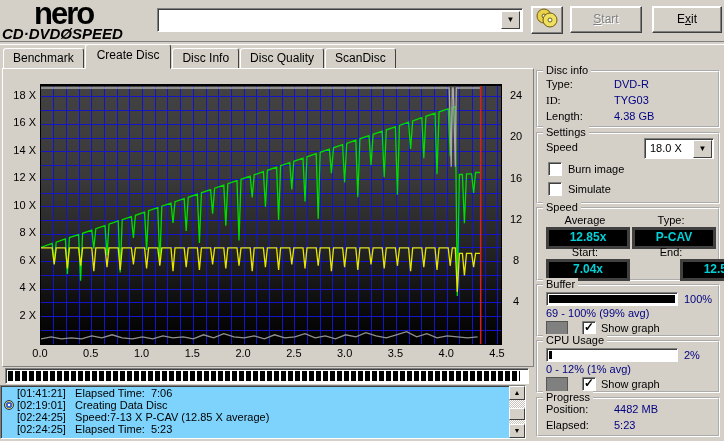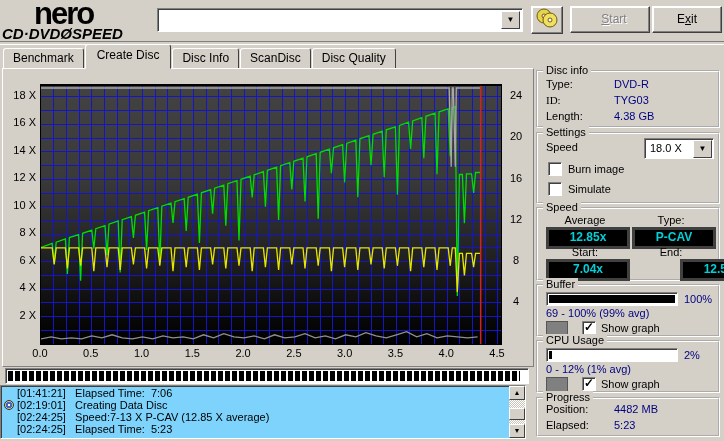--- a/index.html
+++ b/index.html
@@ -13,21 +13,21 @@
   .combo{left:157px;top:8px;width:364px;height:22px;background:#fff;
          border:1px solid;border-color:#808080 #fff #fff #808080;
          box-shadow:inset 1px 1px 0 #404040;}
   .combo-text{position:absolute;left:6px;top:4px;white-space:pre;}
   .combo-arrow{position:absolute;right:2px;top:2px;width:17px;height:16px;background:#d4d0c8;
         border:1px solid;border-color:#fff #404040 #404040 #fff;text-align:center;font-size:8px;line-height:15px;}
   .toolbtn{left:531px;top:6px;width:30px;height:26px;}
   .btn{background:#d4d0c8;border:1px solid;border-color:#fff #404040 #404040 #fff;
        box-shadow:inset -1px -1px 0 #808080, inset 1px 1px 0 #fff;
        text-align:center;font-size:12px;}
-  .btn-start{left:570px;top:6px;width:70px;height:25px;line-height:24px;color:#808080;text-shadow:1px 1px 0 #fff;padding-left:8px;}
+  .btn-start{left:570px;top:6px;width:70px;height:25px;line-height:24px;color:#808080;text-shadow:1px 1px 0 #fff;}
   .btn-exit{left:652px;top:6px;width:68px;height:25px;line-height:24px;}
   .hdr-divider{left:0;top:41px;width:724px;height:2px;border-top:1px solid #808080;border-bottom:1px solid #fff;}
 
   
   .tabs{left:3px;top:47px;height:22px;display:flex;align-items:flex-end;}
   .tab{height:19px;line-height:18px;padding:0 9px;background:#d4d0c8;margin-right:1px;
        border:1px solid;border-color:#fff #404040 #d4d0c8 #fff;
        border-top-left-radius:3px;border-top-right-radius:3px;font-size:12px;}
   .tab.active{height:23px;line-height:21px;font-size:12px;padding:0 11px;position:relative;z-index:3;
        border-color:#fff #404040 #d4d0c8 #fff;}
@@ -111,22 +111,22 @@
 </div>
 
 <div class="abs btn btn-start"><u>S</u>tart</div>
 <div class="abs btn btn-exit">E<u>x</u>it</div>
 <div class="abs hdr-divider"></div>
 
 <div class="abs tabs">
   <div class="tab">Benchmark</div>
   <div class="tab active">Create Disc</div>
   <div class="tab">Disc Info</div>
+  <div class="tab">Disc Quality</div>
   <div class="tab">ScanDisc</div>
-  <div class="tab">Disc Quality</div>
 </div>
 <div class="abs tab-panel"></div>
 
 <div class="abs plot">
   <svg id="plot-svg" width="460" height="258" viewBox="0 0 460 258" style="position:absolute;left:0;top:0;">
       <line x1="12.69315673289183" y1="0" x2="12.69315673289183" y2="258" stroke="#1414c8" stroke-width="1" shape-rendering="crispEdges"></line>
       <line x1="25.38631346578366" y1="0" x2="25.38631346578366" y2="258" stroke="#1414c8" stroke-width="1" shape-rendering="crispEdges"></line>
       <line x1="38.079470198675494" y1="0" x2="38.079470198675494" y2="258" stroke="#1414c8" stroke-width="1" shape-rendering="crispEdges"></line>
       <line x1="50.77262693156732" y1="0" x2="50.77262693156732" y2="258" stroke="#1414c8" stroke-width="1" shape-rendering="crispEdges"></line>
       <line x1="63.46578366445915" y1="0" x2="63.46578366445915" y2="258" stroke="#1414c8" stroke-width="1" shape-rendering="crispEdges"></line>

